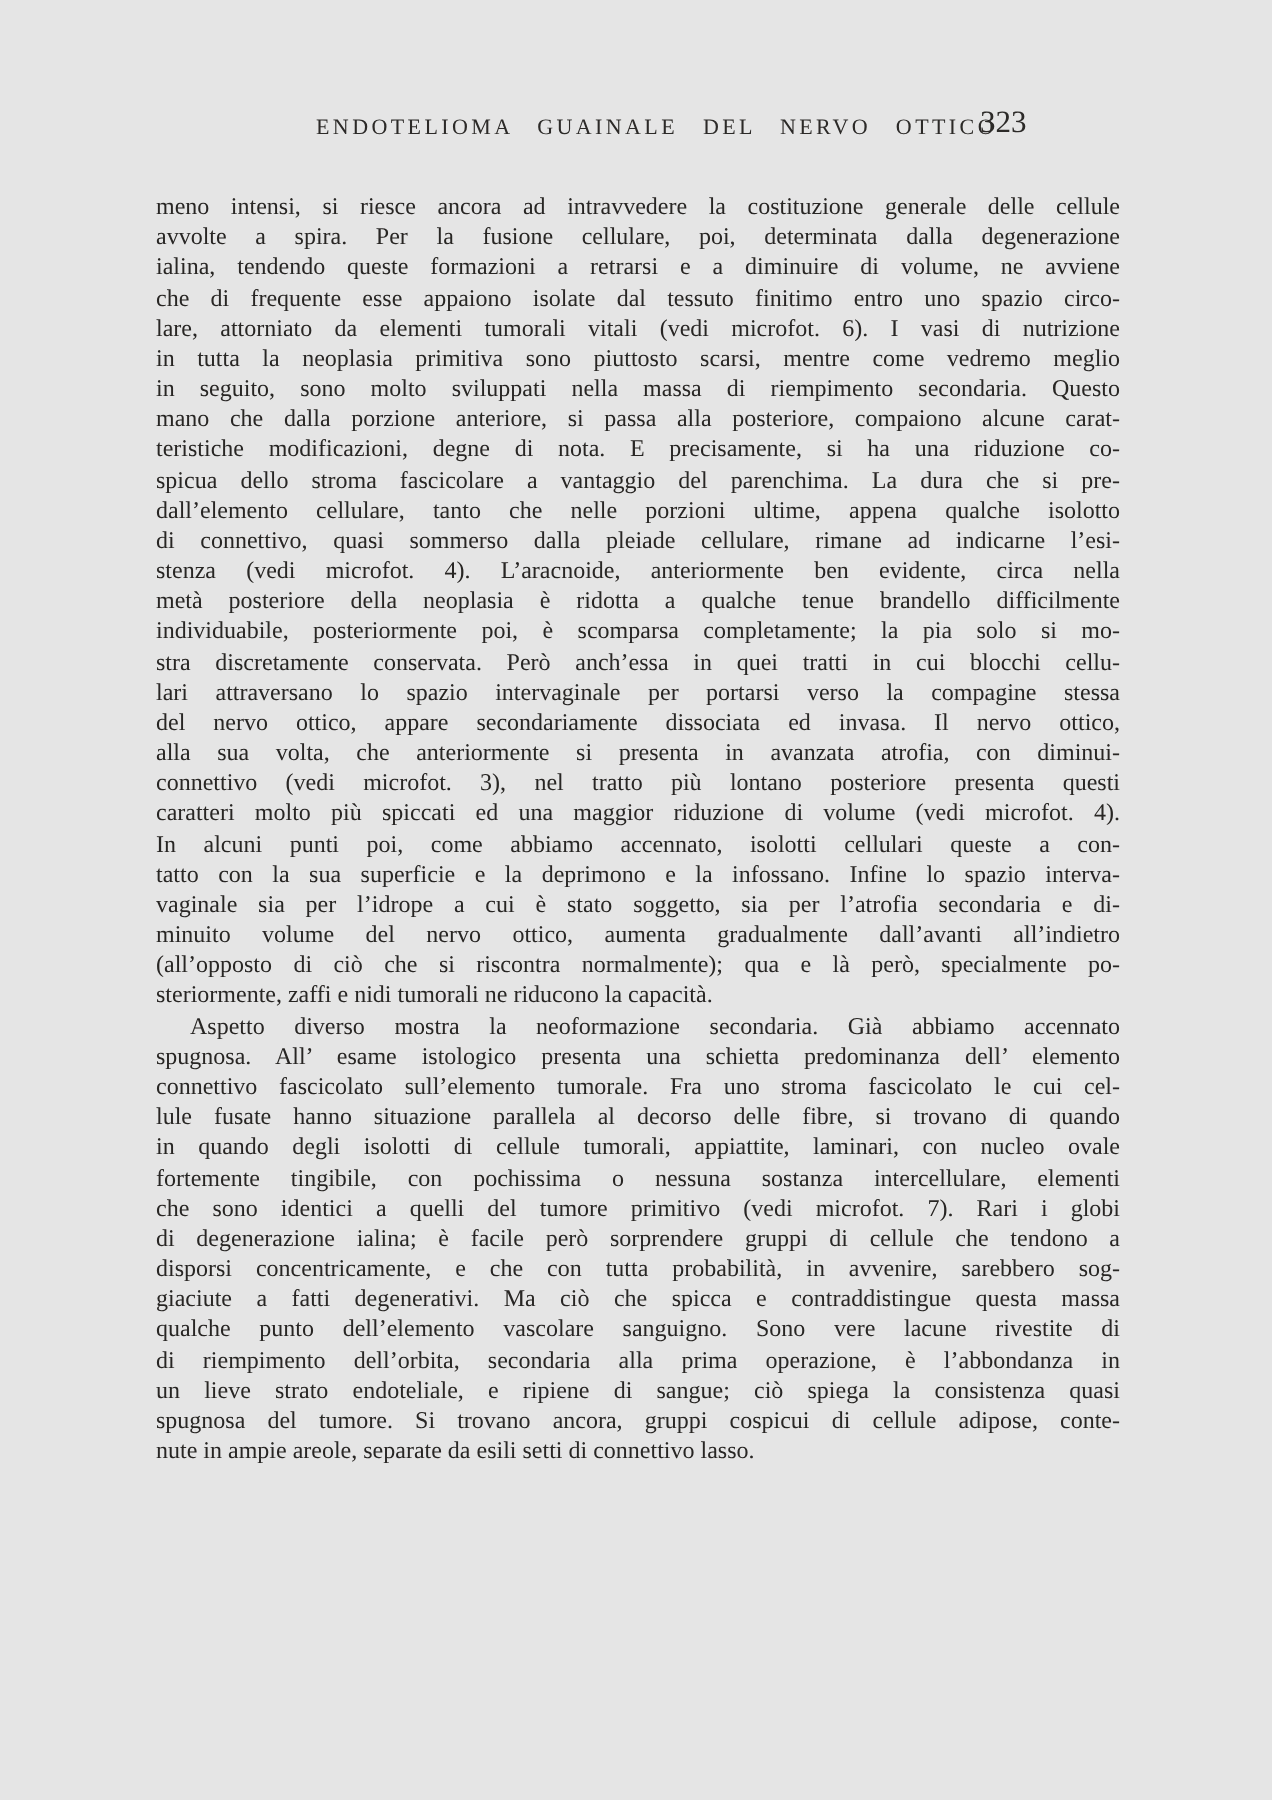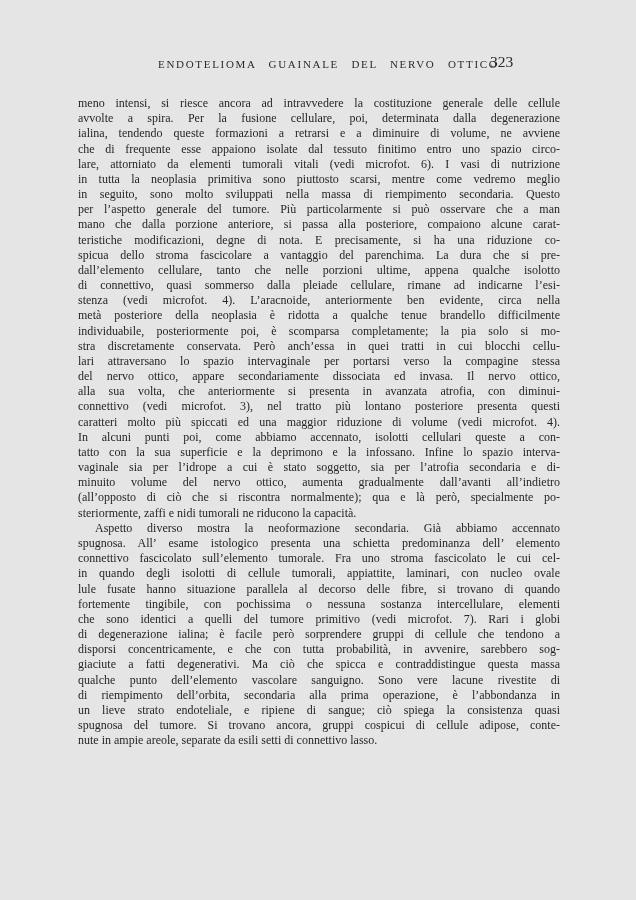--- a/index.html
+++ b/index.html
@@ -77,21 +77,20 @@
   </div>
   <div class="text-column">
       <div class="paragraph">
         <div class="line">meno intensi, si riesce ancora ad intravvedere la costituzione generale delle cellule</div>
         <div class="line">avvolte a spira. Per la fusione cellulare, poi, determinata dalla degenerazione</div>
         <div class="line">ialina, tendendo queste formazioni a retrarsi e a diminuire di volume, ne avviene</div>
         <div class="line">che di frequente esse appaiono isolate dal tessuto finitimo entro uno spazio circo-</div>
         <div class="line">lare, attorniato da elementi tumorali vitali (vedi microfot. 6). I vasi di nutrizione</div>
         <div class="line">in tutta la neoplasia primitiva sono piuttosto scarsi, mentre come vedremo meglio</div>
         <div class="line">in seguito, sono molto sviluppati nella massa di riempimento secondaria. Questo</div>
-        <div class="line">per l’aspetto generale del tumore. Più particolarmente si può osservare che a man</div>
         <div class="line">mano che dalla porzione anteriore, si passa alla posteriore, compaiono alcune carat-</div>
         <div class="line">teristiche modificazioni, degne di nota. E  precisamente, si ha una riduzione co-</div>
         <div class="line">spicua dello stroma fascicolare a vantaggio del parenchima. La dura che si pre-</div>
         <div class="line">dall’elemento cellulare, tanto che nelle porzioni ultime, appena qualche isolotto</div>
         <div class="line">di connettivo, quasi sommerso dalla pleiade cellulare, rimane ad indicarne l’esi-</div>
         <div class="line">stenza (vedi microfot. 4). L’aracnoide, anteriormente ben evidente, circa nella</div>
         <div class="line">metà posteriore della neoplasia è ridotta a qualche tenue brandello difficilmente</div>
         <div class="line">individuabile, posteriormente poi, è scomparsa completamente; la pia solo si mo-</div>
         <div class="line">stra discretamente conservata. Però anch’essa in quei tratti in cui blocchi cellu-</div>
         <div class="line">lari attraversano lo spazio intervaginale per portarsi verso la compagine stessa</div>
@@ -103,22 +102,22 @@
         <div class="line">tatto con la sua superficie e la deprimono e la infossano. Infine lo spazio interva-</div>
         <div class="line">vaginale sia per l’idrope a cui è stato soggetto, sia per l’atrofia secondaria e di-</div>
         <div class="line">minuito volume del nervo ottico, aumenta gradualmente dall’avanti all’indietro</div>
         <div class="line">(all’opposto di ciò che si riscontra normalmente); qua e là però, specialmente po-</div>
         <div class="line last">steriormente, zaffi e nidi tumorali ne riducono la capacità.</div>
       </div>
       <div class="paragraph">
         <div class="line indent">Aspetto diverso mostra la neoformazione secondaria. Già abbiamo accennato</div>
         <div class="line">spugnosa. All’ esame istologico presenta una schietta predominanza  dell’ elemento</div>
         <div class="line">connettivo fascicolato sull’elemento tumorale. Fra uno stroma fascicolato le cui cel-</div>
+        <div class="line">lule fusate hanno situazione parallela al decorso delle fibre, si trovano di quando</div>
         <div class="line">in quando degli isolotti di cellule tumorali, appiattite, laminari, con nucleo ovale</div>
-        <div class="line">lule fusate hanno situazione parallela al decorso delle fibre, si trovano di quando</div>
         <div class="line">fortemente tingibile, con pochissima o nessuna sostanza intercellulare, elementi</div>
         <div class="line">che sono identici a quelli del tumore primitivo (vedi microfot. 7). Rari i globi</div>
         <div class="line">di degenerazione ialina; è facile però sorprendere gruppi di cellule che tendono a</div>
         <div class="line">disporsi concentricamente, e che con tutta probabilità, in avvenire, sarebbero sog-</div>
         <div class="line">giaciute a fatti degenerativi. Ma ciò che spicca e contraddistingue questa massa</div>
         <div class="line">qualche punto dell’elemento vascolare sanguigno. Sono vere lacune rivestite di</div>
         <div class="line">di riempimento dell’orbita, secondaria alla prima operazione, è l’abbondanza in</div>
         <div class="line">un lieve strato endoteliale, e ripiene di sangue; ciò spiega la consistenza quasi</div>
         <div class="line">spugnosa del tumore. Si trovano ancora, gruppi cospicui di cellule adipose, conte-</div>
         <div class="line last">nute in ampie  areole, separate da esili setti di connettivo lasso.</div>

